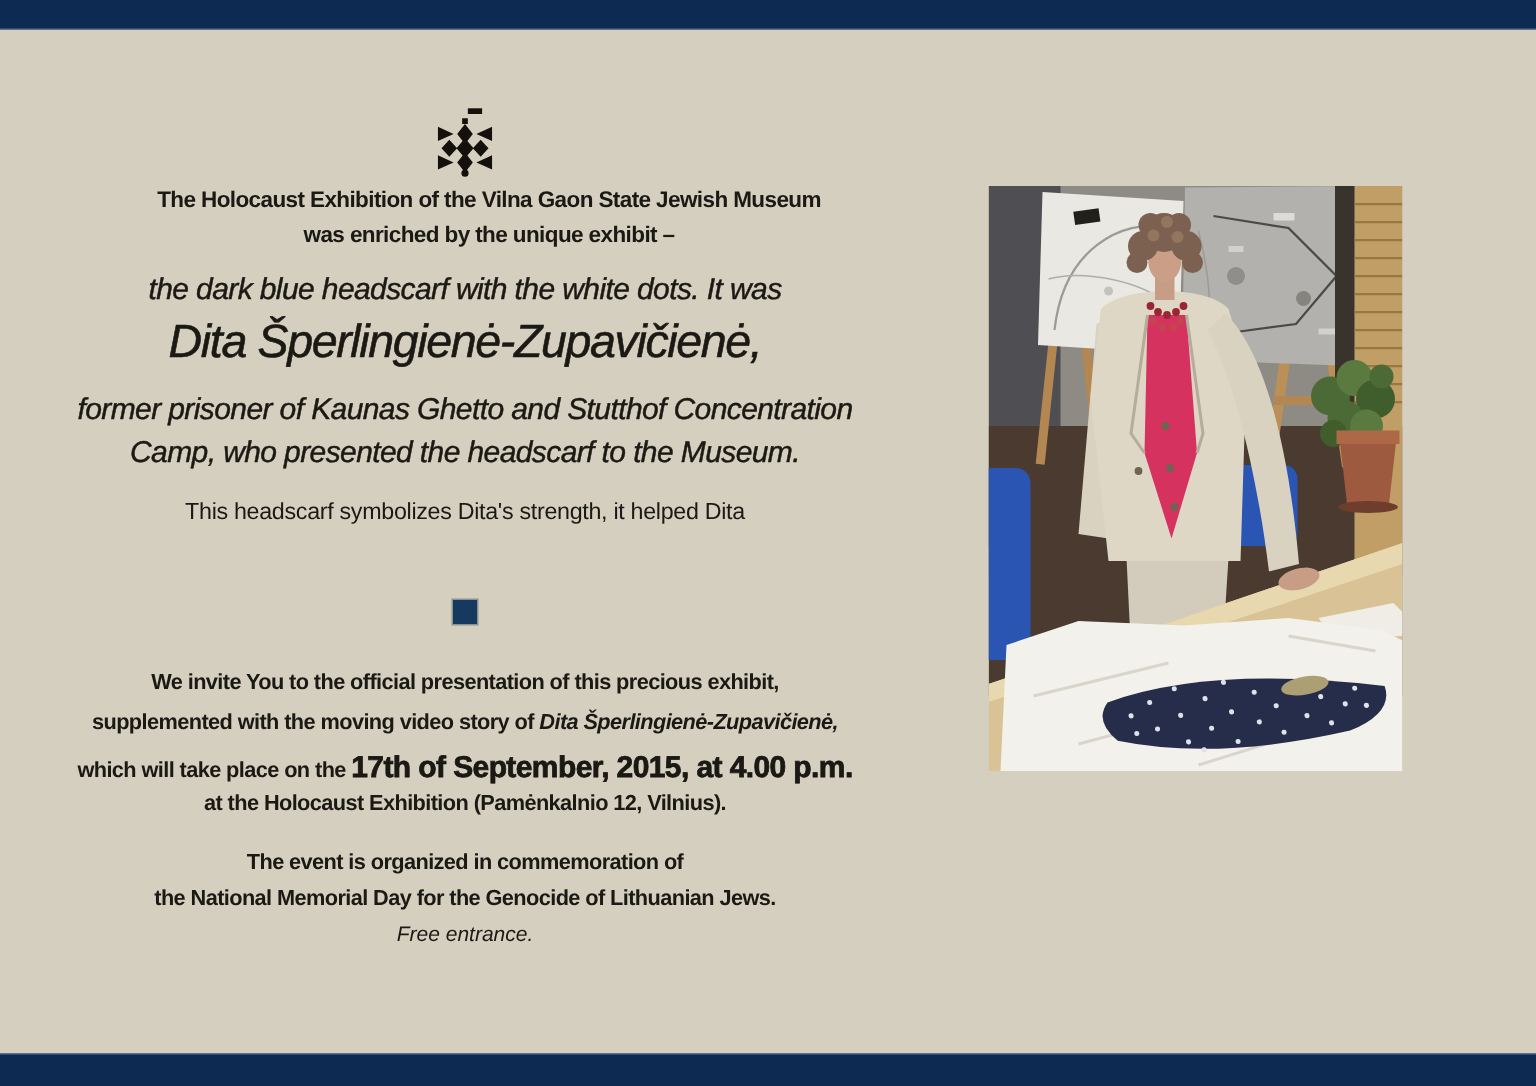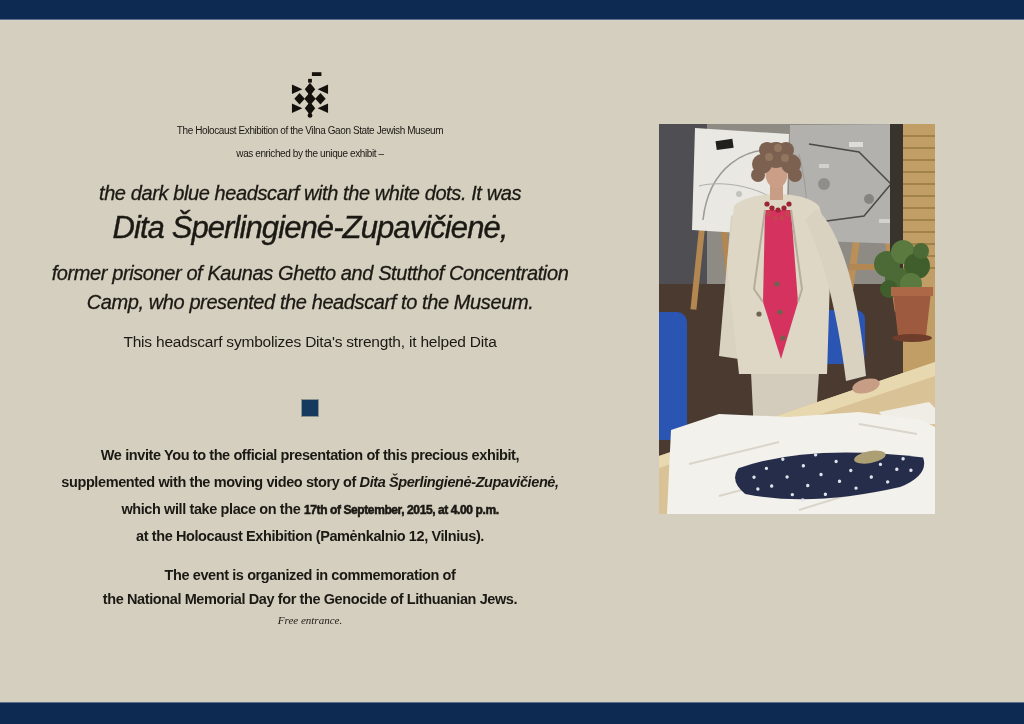--- a/index.html
+++ b/index.html
@@ -11,28 +11,28 @@
   }
   .bar{position:absolute;left:0;right:0;background:#0d2a52;}
   .bar.top{top:0;height:19px;border-bottom:1px solid #5f6f8d;}
   .bar.bottom{bottom:0;height:21px;border-top:1px solid #5f6f8d;}
 
   #left-col{position:absolute;left:40px;top:0;width:540px;height:724px;}
   .line{position:absolute;left:50%;transform:translateX(-50%);white-space:nowrap;line-height:1;}
 
   .emblem{position:absolute;left:50%;transform:translateX(-50%);top:72px;}
 
-  .h-bold{font-size:10px;font-weight:400;letter-spacing:-0.4px;}
+  .h-bold{font-size:15px;font-weight:700;letter-spacing:-0.4px;margin-left:16px;}
   .it-lead{font-size:20px;font-style:italic;letter-spacing:-0.4px;-webkit-text-stroke:0.3px #1b1913;}
   .it-name{font-size:31px;font-style:italic;letter-spacing:-0.9px;-webkit-text-stroke:0.4px #1b1913;}
   .it-quote{font-size:15.5px;letter-spacing:-0.2px;}
   .b-body{font-size:14.5px;font-weight:700;letter-spacing:-0.4px;}
   .b-body i{font-style:italic;}
-  .date-strong{-webkit-text-stroke:0.5px #15130e;font-size:12px;}
-  .free{font-size:11px;font-style:italic;font-family:Liberation Serif, serif;}
+  .date-strong{-webkit-text-stroke:0.5px #15130e;font-size:20px;}
+  .free{font-size:14px;font-style:italic;}
 
   .sep-square{
     position:absolute;left:50%;transform:translateX(-50%);
     top:400px;width:16px;height:16px;background:#16395f;outline:1px solid #8c938f;
   }
 
   #photo{
     position:absolute;left:659px;top:124px;width:276px;height:390px;
     overflow:hidden;
   }

